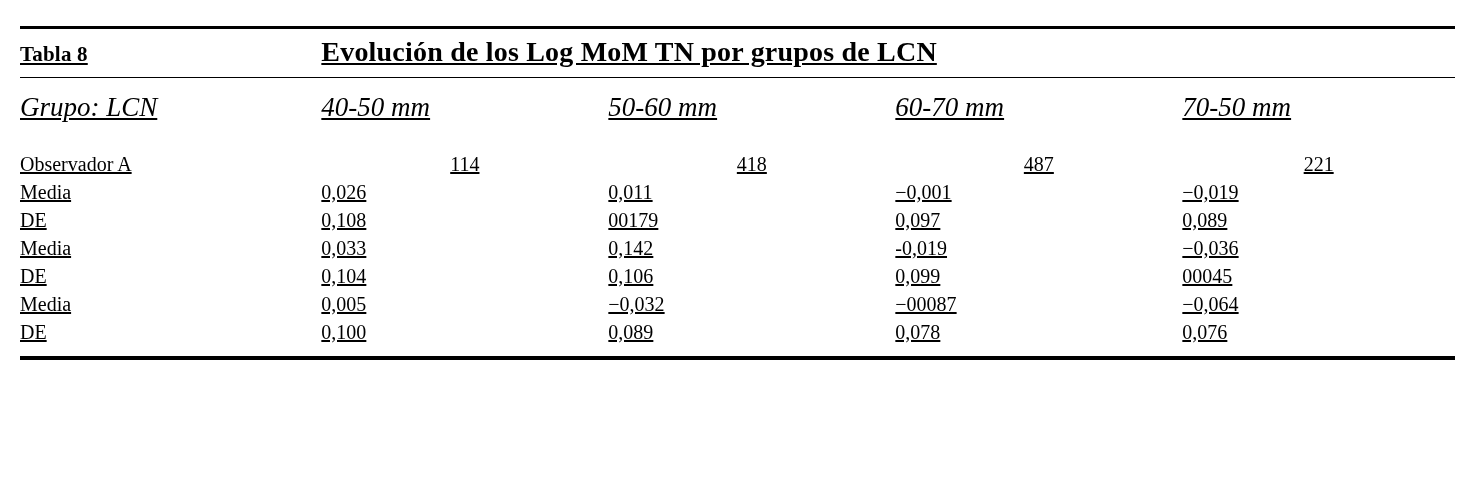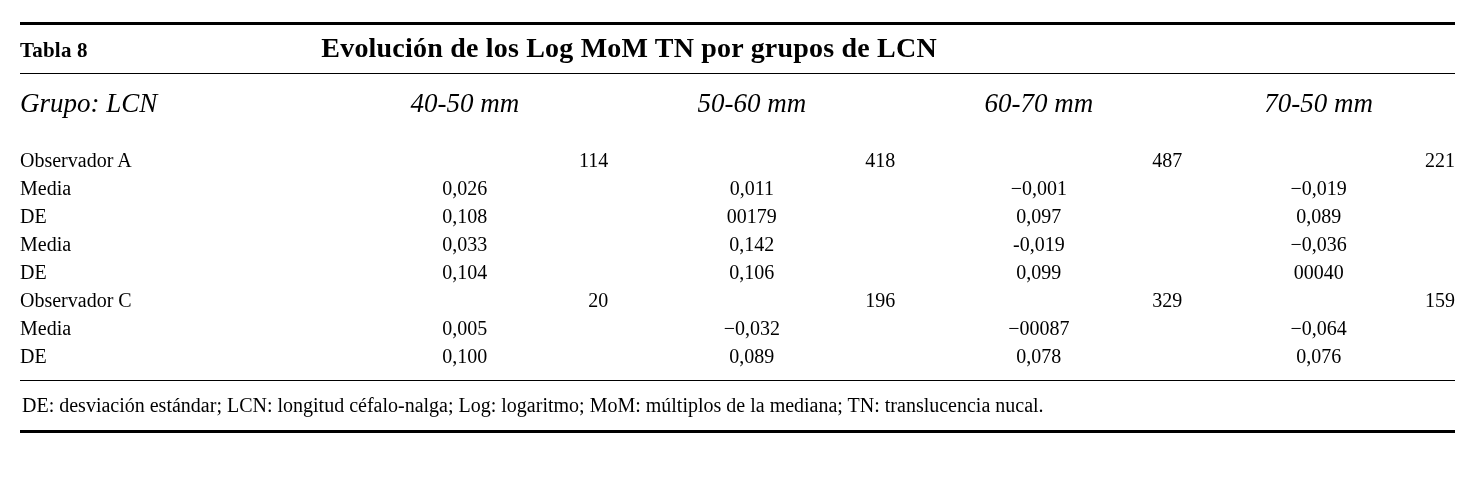--- a/index.html
+++ b/index.html
@@ -9,23 +9,24 @@
   }
   body {
     width: 1475px;
     height: 487px;
     font-family: "Liberation Serif", serif;
     color: #000000;
     overflow: hidden;
   }
   .table-wrap {
     width: 1435px;
-    margin: 8px auto;
-    padding-top: 14px;
+    margin: 0 auto;
+    padding-top: 26px;
     box-sizing: border-box;
+    text-decoration: underline;
   }
   .rule-top {
     border-top: 3px solid #000;
     width: 100%;
   }
   .rule-mid {
     border-top: 1.5px solid #000;
     width: 100%;
   }
   .rule-bottom {
@@ -65,22 +66,22 @@
   }
   .data-row td {
     font-size: 20px;
     padding: 2.5px 0 2.5px 0;
     vertical-align: baseline;
   }
   .data-row.first-body td { padding-top: 14px; }
   .data-row.last-body td { padding-bottom: 12px; }
 
   .label-cell { text-align: left; padding-right: 8px; }
-  .count-cell { text-align: right; padding-left: 8px; }
-  .val-cell { text-align: center; padding-left: 28px; }
+  .count-cell { text-align: center; padding-left: 8px; }
+  .val-cell { text-align: left; padding-left: 28px; }
 
   .note {
     font-size: 20px;
     padding: 11px 2px 12px 2px;
     line-height: 1.3;
   }
 </style>
 </head>
 <body>
 
@@ -150,46 +151,38 @@
         <td class="val-cell">0,033</td>
         <td class="val-cell">0,142</td>
         <td class="val-cell">-0,019</td>
         <td class="val-cell">−0,036</td>
       </tr>
       <tr class="data-row">
         <td class="label-cell">DE</td>
         <td class="val-cell">0,104</td>
         <td class="val-cell">0,106</td>
         <td class="val-cell">0,099</td>
-        <td class="val-cell">00040</td>
+        <td class="val-cell">00045</td>
       </tr>
 
-      <tr class="data-row">
-        <td class="label-cell">Observador C</td>
-        <td class="count-cell">20</td>
-        <td class="count-cell">196</td>
-        <td class="count-cell">329</td>
-        <td class="count-cell">159</td>
-      </tr>
       <tr class="data-row">
         <td class="label-cell">Media</td>
         <td class="val-cell">0,005</td>
         <td class="val-cell">−0,032</td>
         <td class="val-cell">−00087</td>
         <td class="val-cell">−0,064</td>
       </tr>
       <tr class="data-row last-body">
         <td class="label-cell">DE</td>
         <td class="val-cell">0,100</td>
         <td class="val-cell">0,089</td>
         <td class="val-cell">0,078</td>
         <td class="val-cell">0,076</td>
       </tr>
     </tbody>
   </table>
 
   <div class="rule-mid"></div>
 
-  <div class="note">DE: desviación estándar; LCN: longitud céfalo-nalga; Log: logaritmo; MoM: múltiplos de la mediana; TN: translucencia nucal.</div>
 
   <div class="rule-bottom"></div>
 
 </div>
 
 </body></html>

